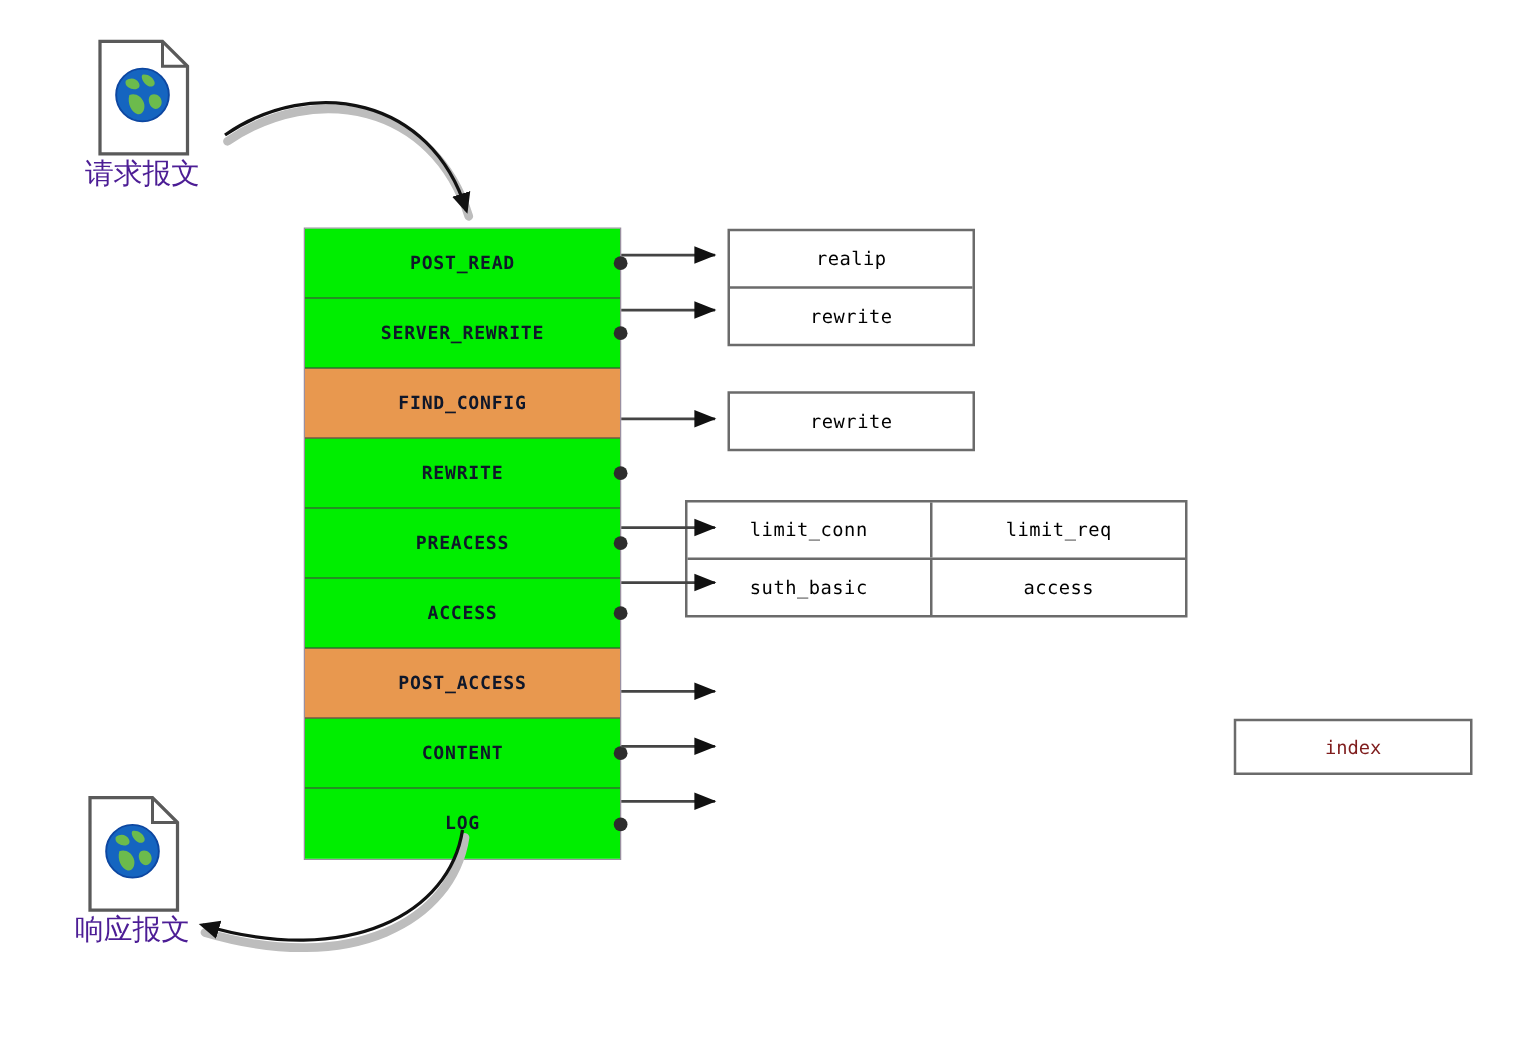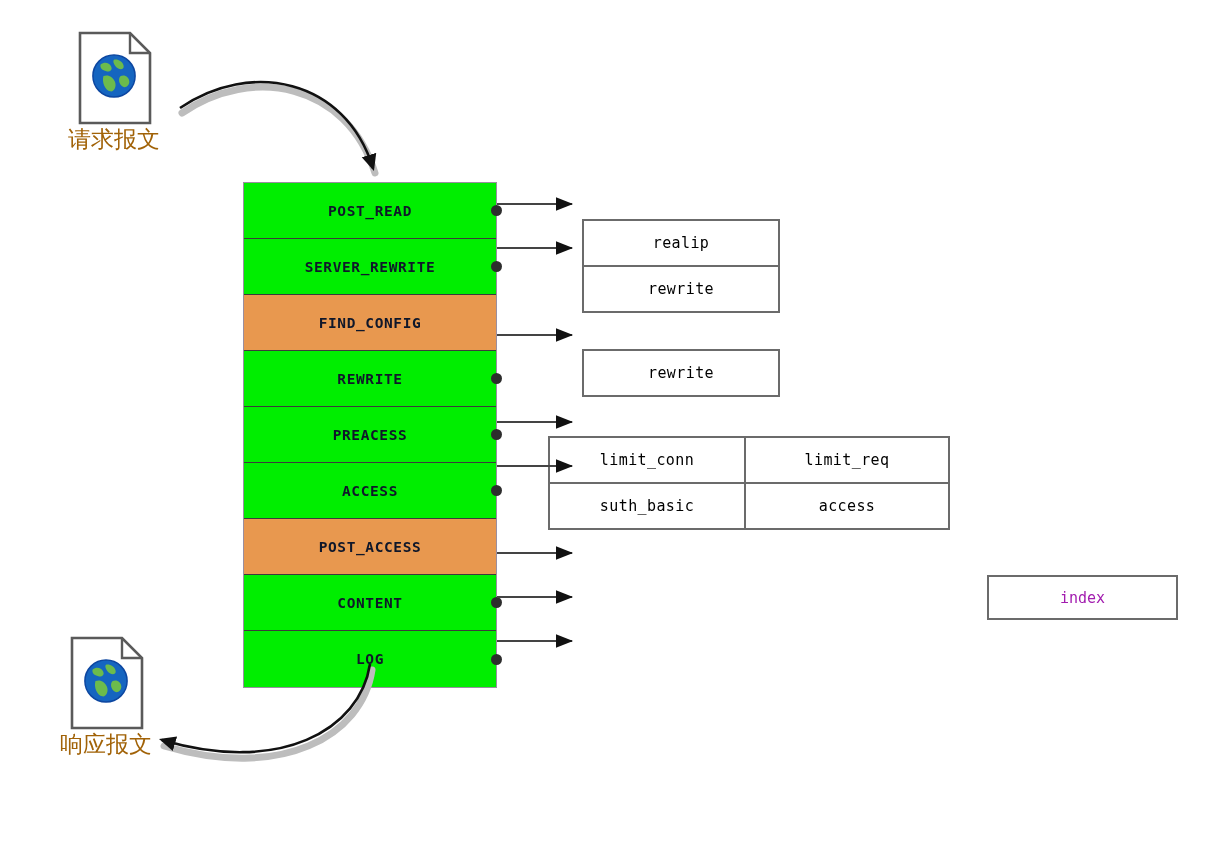--- a/index.html
+++ b/index.html
@@ -32,21 +32,21 @@
     height: 100%;
   }
   .doc-label {
     position: absolute;
     top: 96px;
     left: -10px;
     width: 140px;
     text-align: left;
     font-family: "DejaVu Sans", sans-serif;
     font-size: 23px;
-    color: #a16207;
+    color: #4c1d95;
     white-space: nowrap;
     line-height: 1.1;
   }
   .globe {
     position: absolute;
     left: 13px;
     top: 22px;
     width: 46px;
     height: 46px;
   }
@@ -92,21 +92,20 @@
     border-radius: 50%;
     background: #2d2d2d;
   }
 
   
   .mod-group {
     position: absolute;
     border: 2px solid #6b6b6b;
     box-sizing: border-box;
     background: #ffffff;
-    margin-top: 36px;
   }
   .mod-row {
     display: flex;
     box-sizing: border-box;
     border-bottom: 2px solid #6b6b6b;
   }
   .mod-row:last-child { border-bottom: none; }
   .mod-cell {
     display: flex;
     align-items: center;
@@ -134,21 +133,21 @@
     width: 191px;
     height: 45px;
     border: 2px solid #6b6b6b;
     box-sizing: border-box;
     background: #ffffff;
     display: flex;
     align-items: center;
     justify-content: center;
     font-family: "DejaVu Sans Mono", monospace;
     font-size: 15px;
-    color: #a21caf;
+    color: #7f1d1d;
   }
 
   svg.overlay {
     position: absolute;
     left: 0;
     top: 0;
     width: 1224px;
     height: 843px;
     pointer-events: none;
   }

